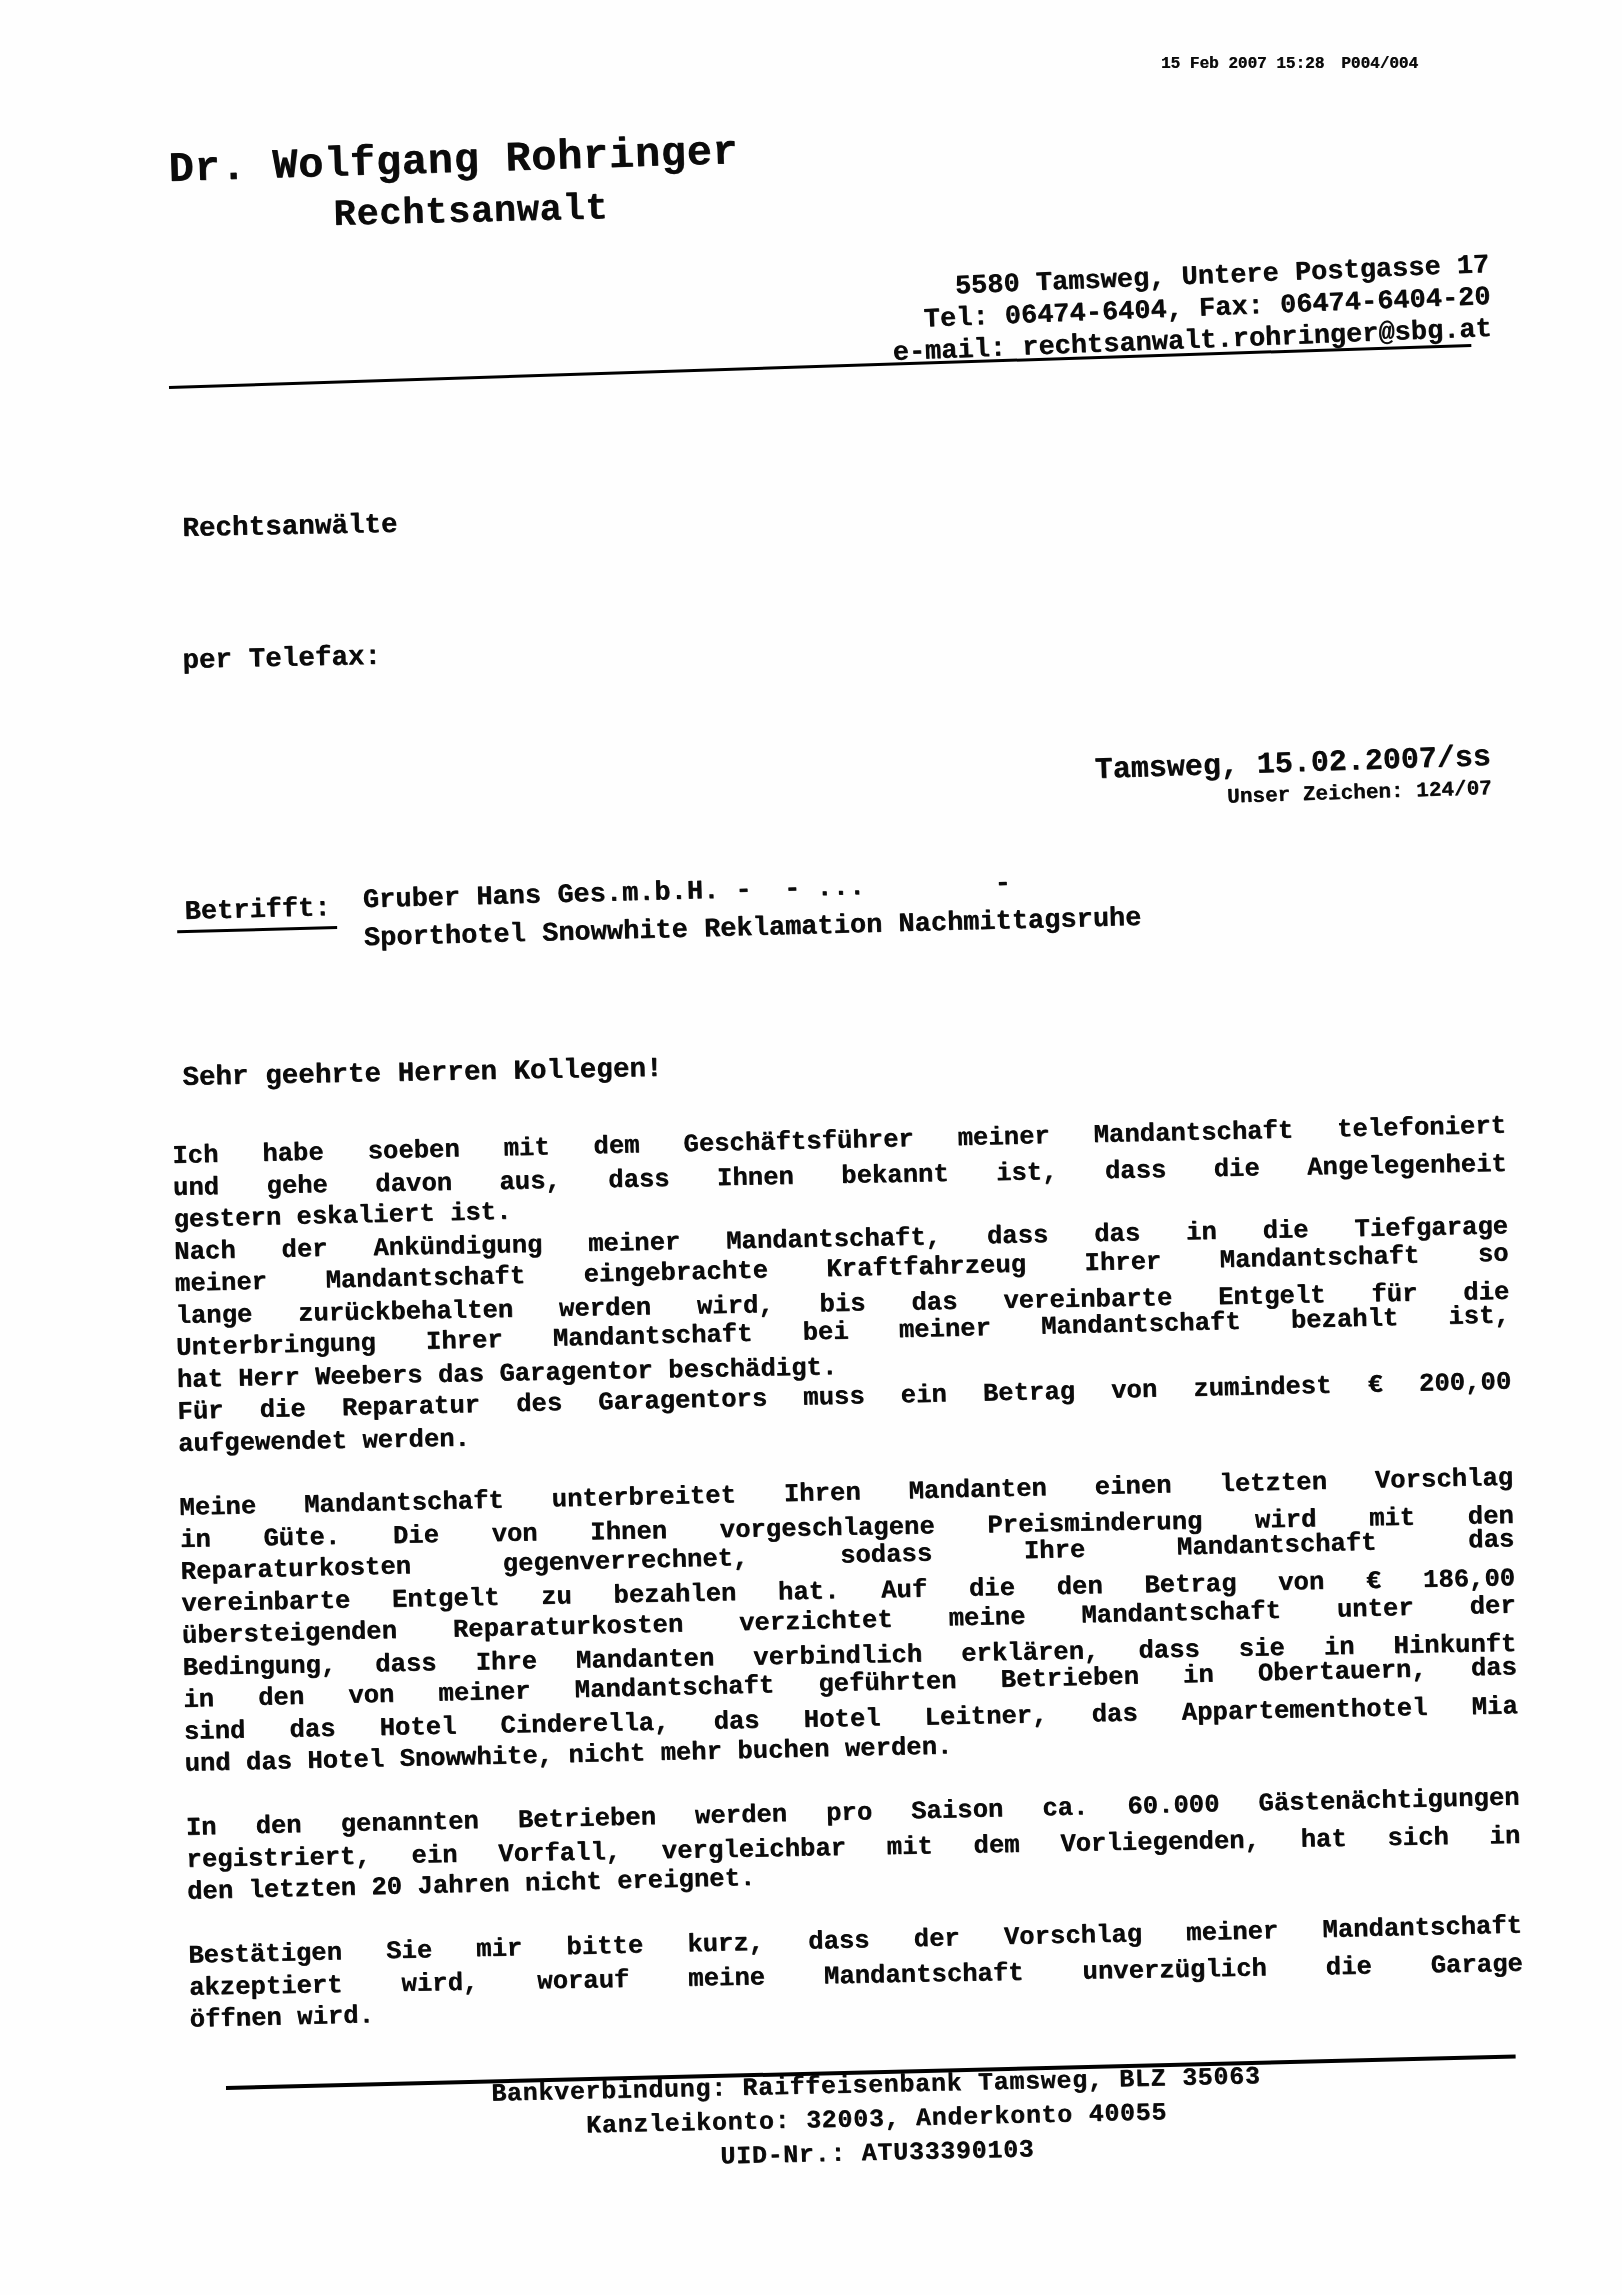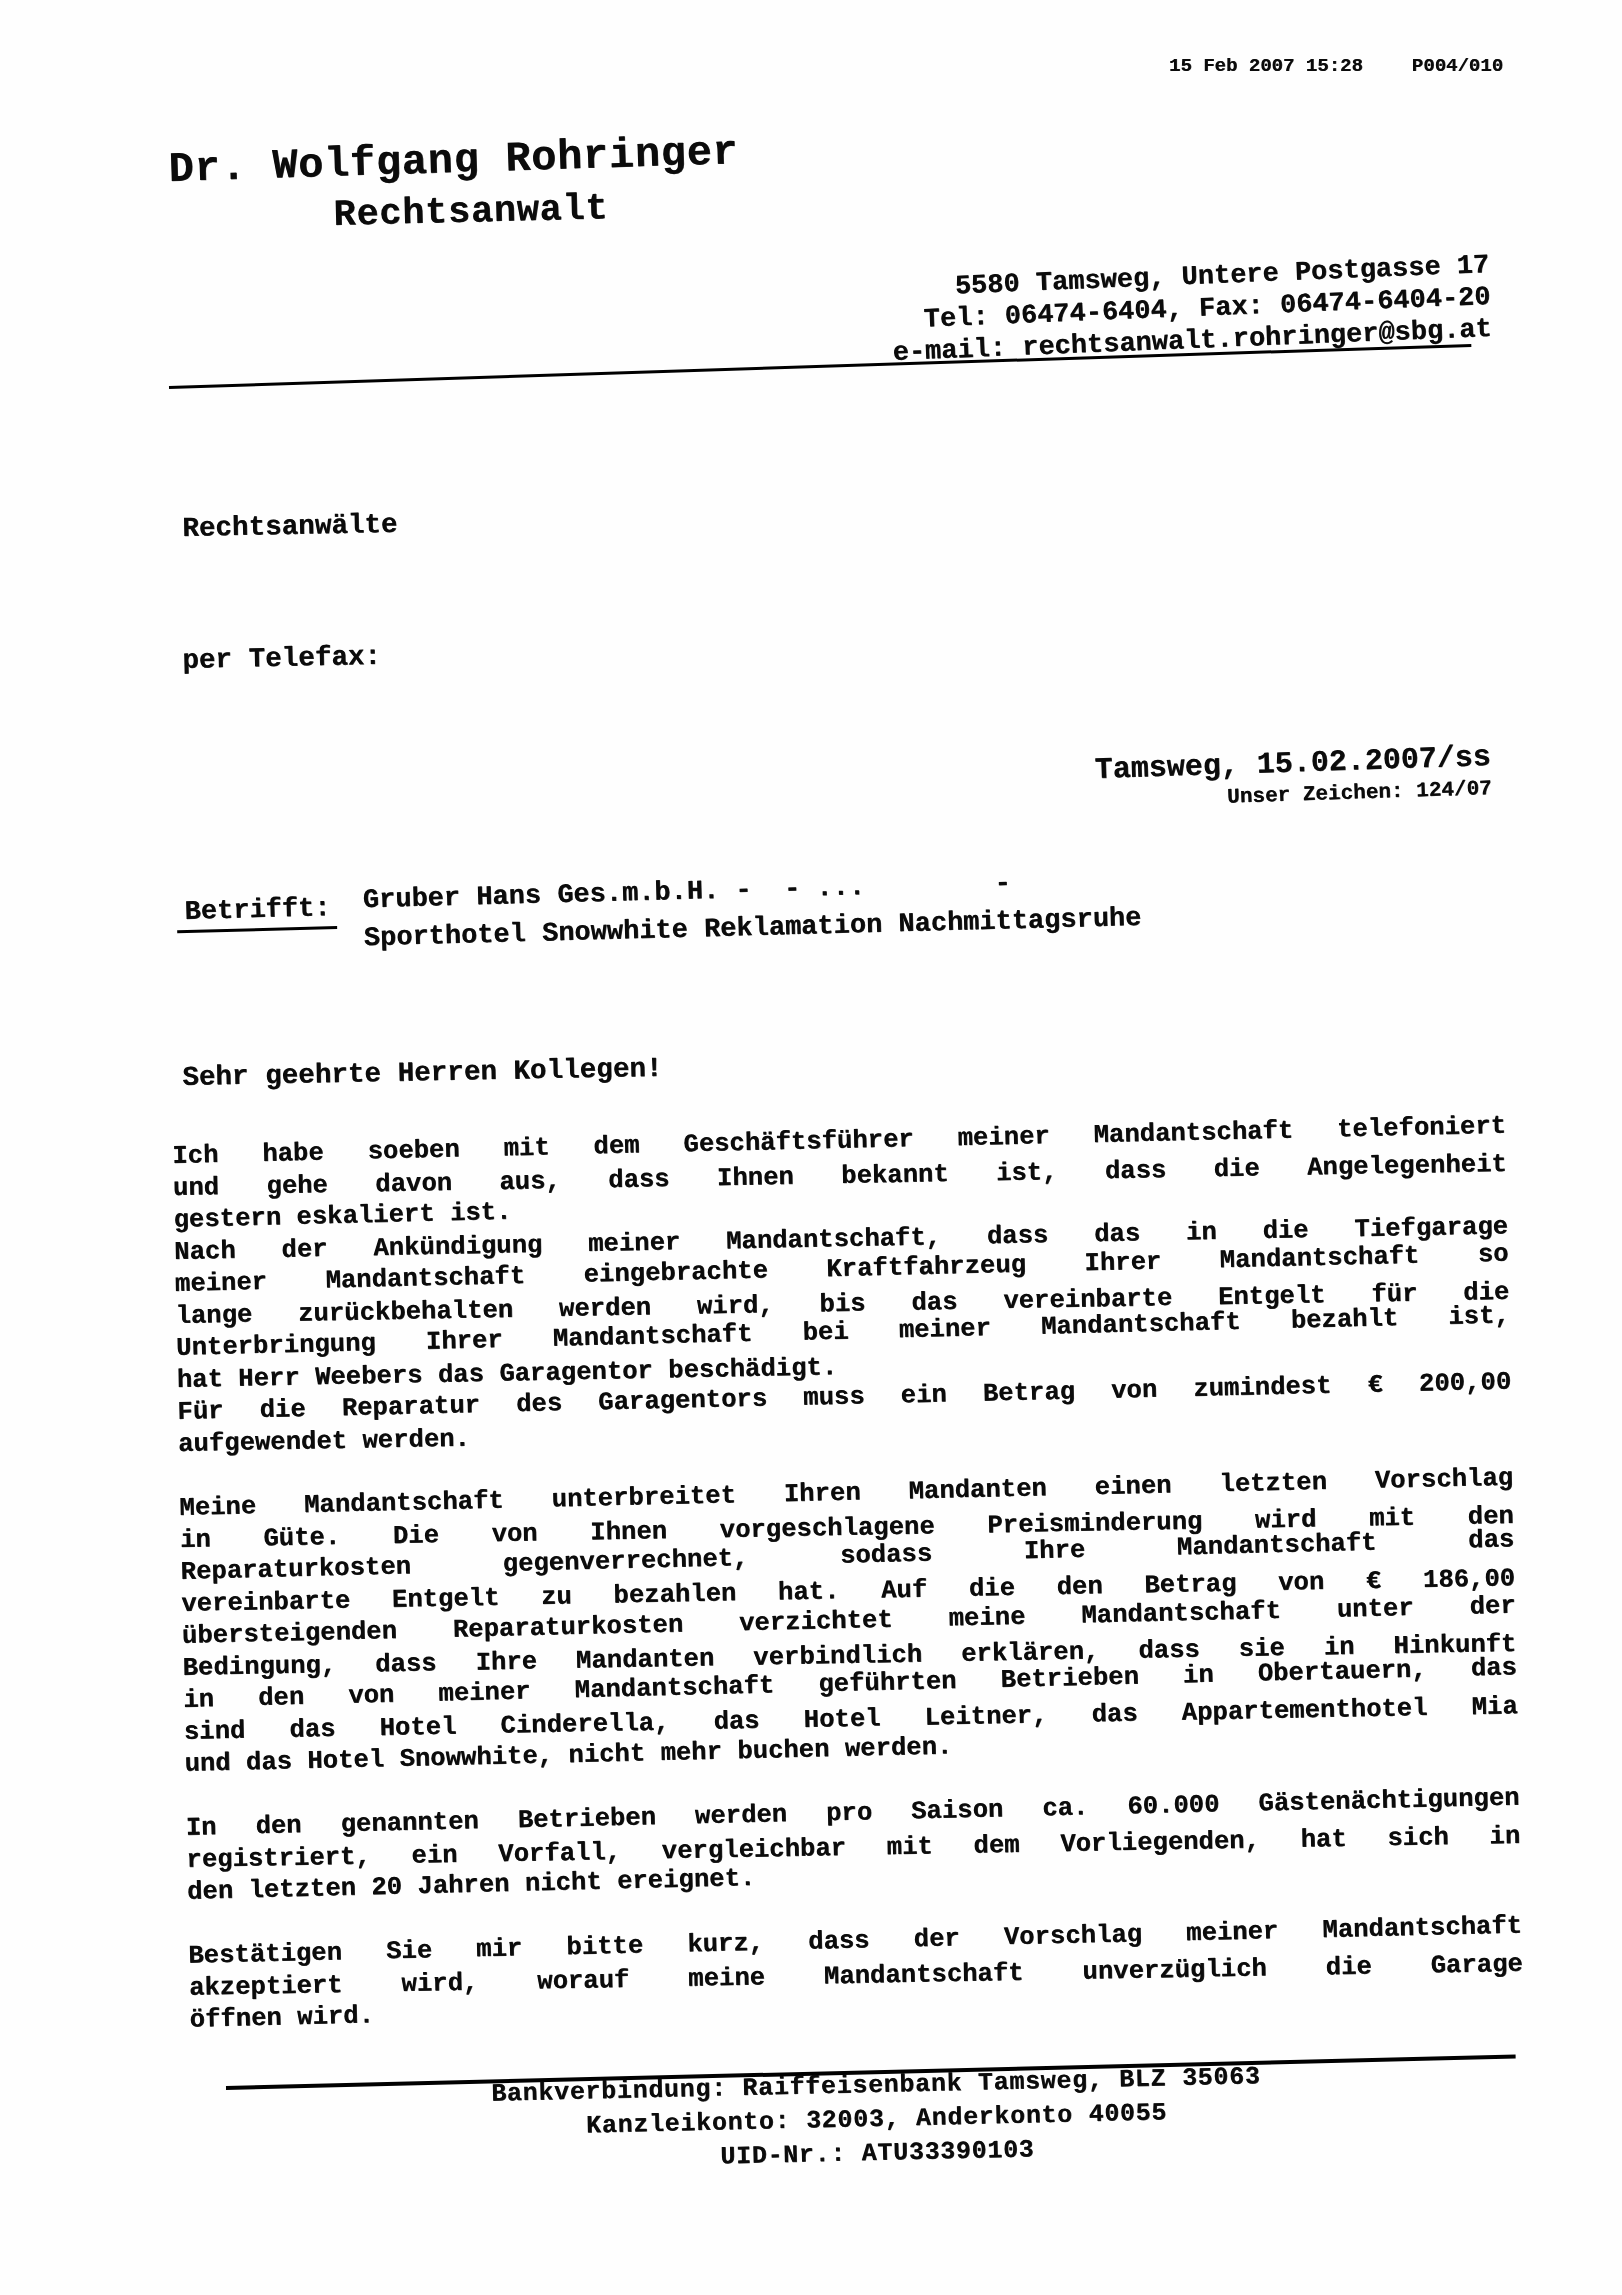--- a/index.html
+++ b/index.html
@@ -8,22 +8,22 @@
     width:1623px;height:2295px;
     background:#fefefe;
     overflow:hidden;
     font-family:"Liberation Mono","DejaVu Sans Mono",monospace;
     font-weight:700;
     color:#0b0b0b;
     text-shadow:0.5px 0.3px 0 rgba(0,0,0,.75);
   }
   .fax-header{
     position:absolute;left:1161px;top:55px;
-    display:flex;gap:49px;
-    font-size:19px;letter-spacing:0;margin-left:8px;
+    display:flex;gap:17px;
+    font-size:16px;letter-spacing:0;
   }
   .lh-name{
     position:absolute;left:168px;top:146px;
     font-size:42px;letter-spacing:0.7px;
     transform:rotate(-1.8deg);transform-origin:left top;
   }
   .lh-title{
     position:absolute;left:333px;top:194px;
     font-size:37px;letter-spacing:0.7px;
     transform:rotate(-1.4deg);transform-origin:left top;
@@ -95,21 +95,21 @@
     transform:rotate(-1.3deg);transform-origin:center top;
   }
 </style>
 </head>
 <body>
 
 <div class="page">
 
   <div class="fax-header">
     <span>15 Feb 2007 15:28</span>
-    <span>P004/010</span>
+    <span>P004/004</span>
   </div>
 
   <div class="lh-name">Dr. Wolfgang Rohringer</div>
   <div class="lh-title">Rechtsanwalt</div>
 
   <div class="lh-contact">
     <div>5580 Tamsweg, Untere Postgasse 17</div>
     <div>Tel: 06474-6404, Fax: 06474-6404-20</div>
     <div>e-mail: rechtsanwalt.rohringer@sbg.at</div>
   </div>

